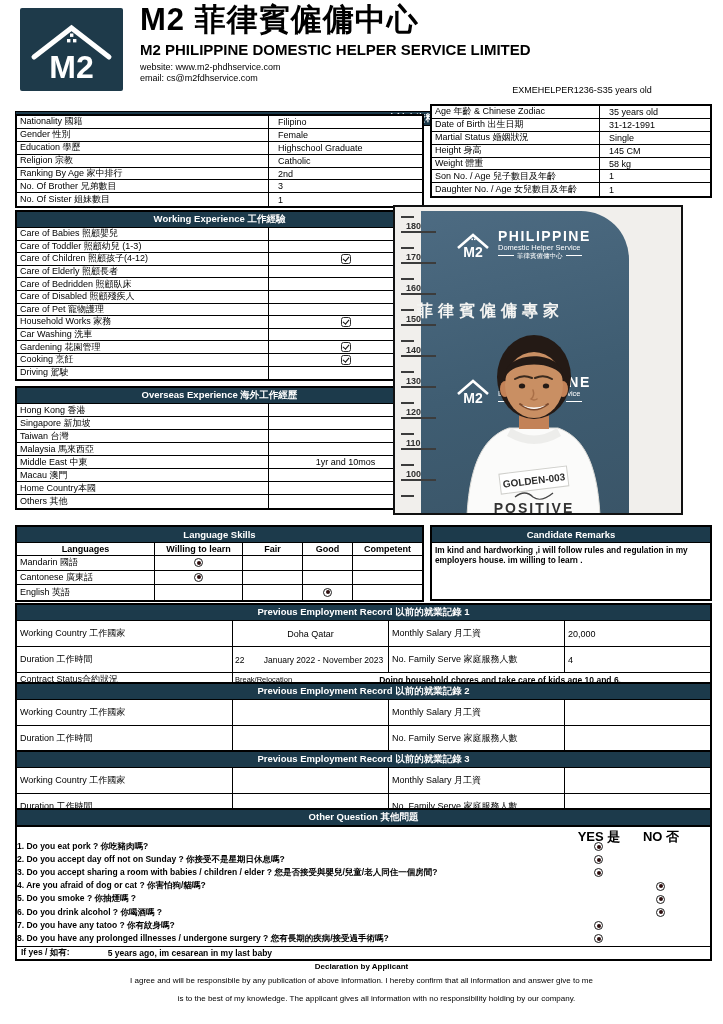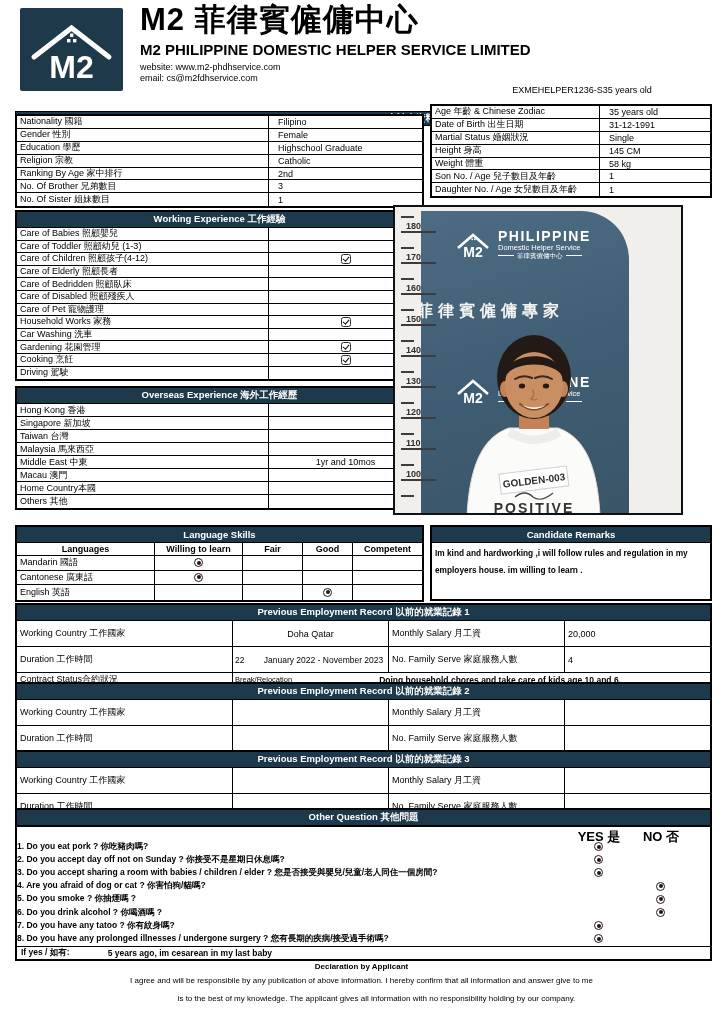--- a/index.html
+++ b/index.html
@@ -40,21 +40,21 @@
   .radio{width:9px;height:9px;border-radius:50%;border:1.5px solid #1d1d1d;background:#fff;
          display:flex;align-items:center;justify-content:center;box-sizing:border-box;}
   .radio::after{content:"";width:4px;height:4px;border-radius:50%;background:#2e0f0f;}
   
   .t-lang{left:15px;top:525px;width:409px;}
   .t-lang .irow{grid-template-columns:138px 88px 60px 50px 1fr;height:14.5px;}
   .t-lang .irow.hdr{height:13px;}
   .hcell{font-weight:bold;justify-content:center;}
   
   .t-rem{left:430px;top:525px;width:282px;height:76px;}
-  .rem-body{padding:2px 3px;font-size:8.3px;line-height:17px;font-weight:bold;}
+  .rem-body{padding:2px 3px;font-size:8.3px;line-height:10px;font-weight:bold;}
   
   .photo{position:absolute;left:393px;top:205px;width:290px;height:310px;border:2px solid #111;
          background:#f1efec;overflow:hidden;box-sizing:border-box;}
   .banner{position:absolute;left:26px;top:4px;width:208px;bottom:0;
           background:linear-gradient(165deg,#4d6b82,#3f5d72 55%,#3a5568);border-top-right-radius:48px;}
   .ruler-mark{position:absolute;left:6px;width:30px;font-size:9px;font-weight:bold;color:#2e2e2e;
               border-bottom:2px solid #3c3c3c;padding-left:5px;z-index:2;}
   .ruler-tick{position:absolute;left:6px;width:13px;height:2px;background:#3c3c3c;z-index:2;}
   .b-logo{position:absolute;display:flex;gap:5px;align-items:center;color:#fff;z-index:1;}
   .b-name{font-size:14px;font-weight:bold;letter-spacing:1.5px;line-height:14px;}

